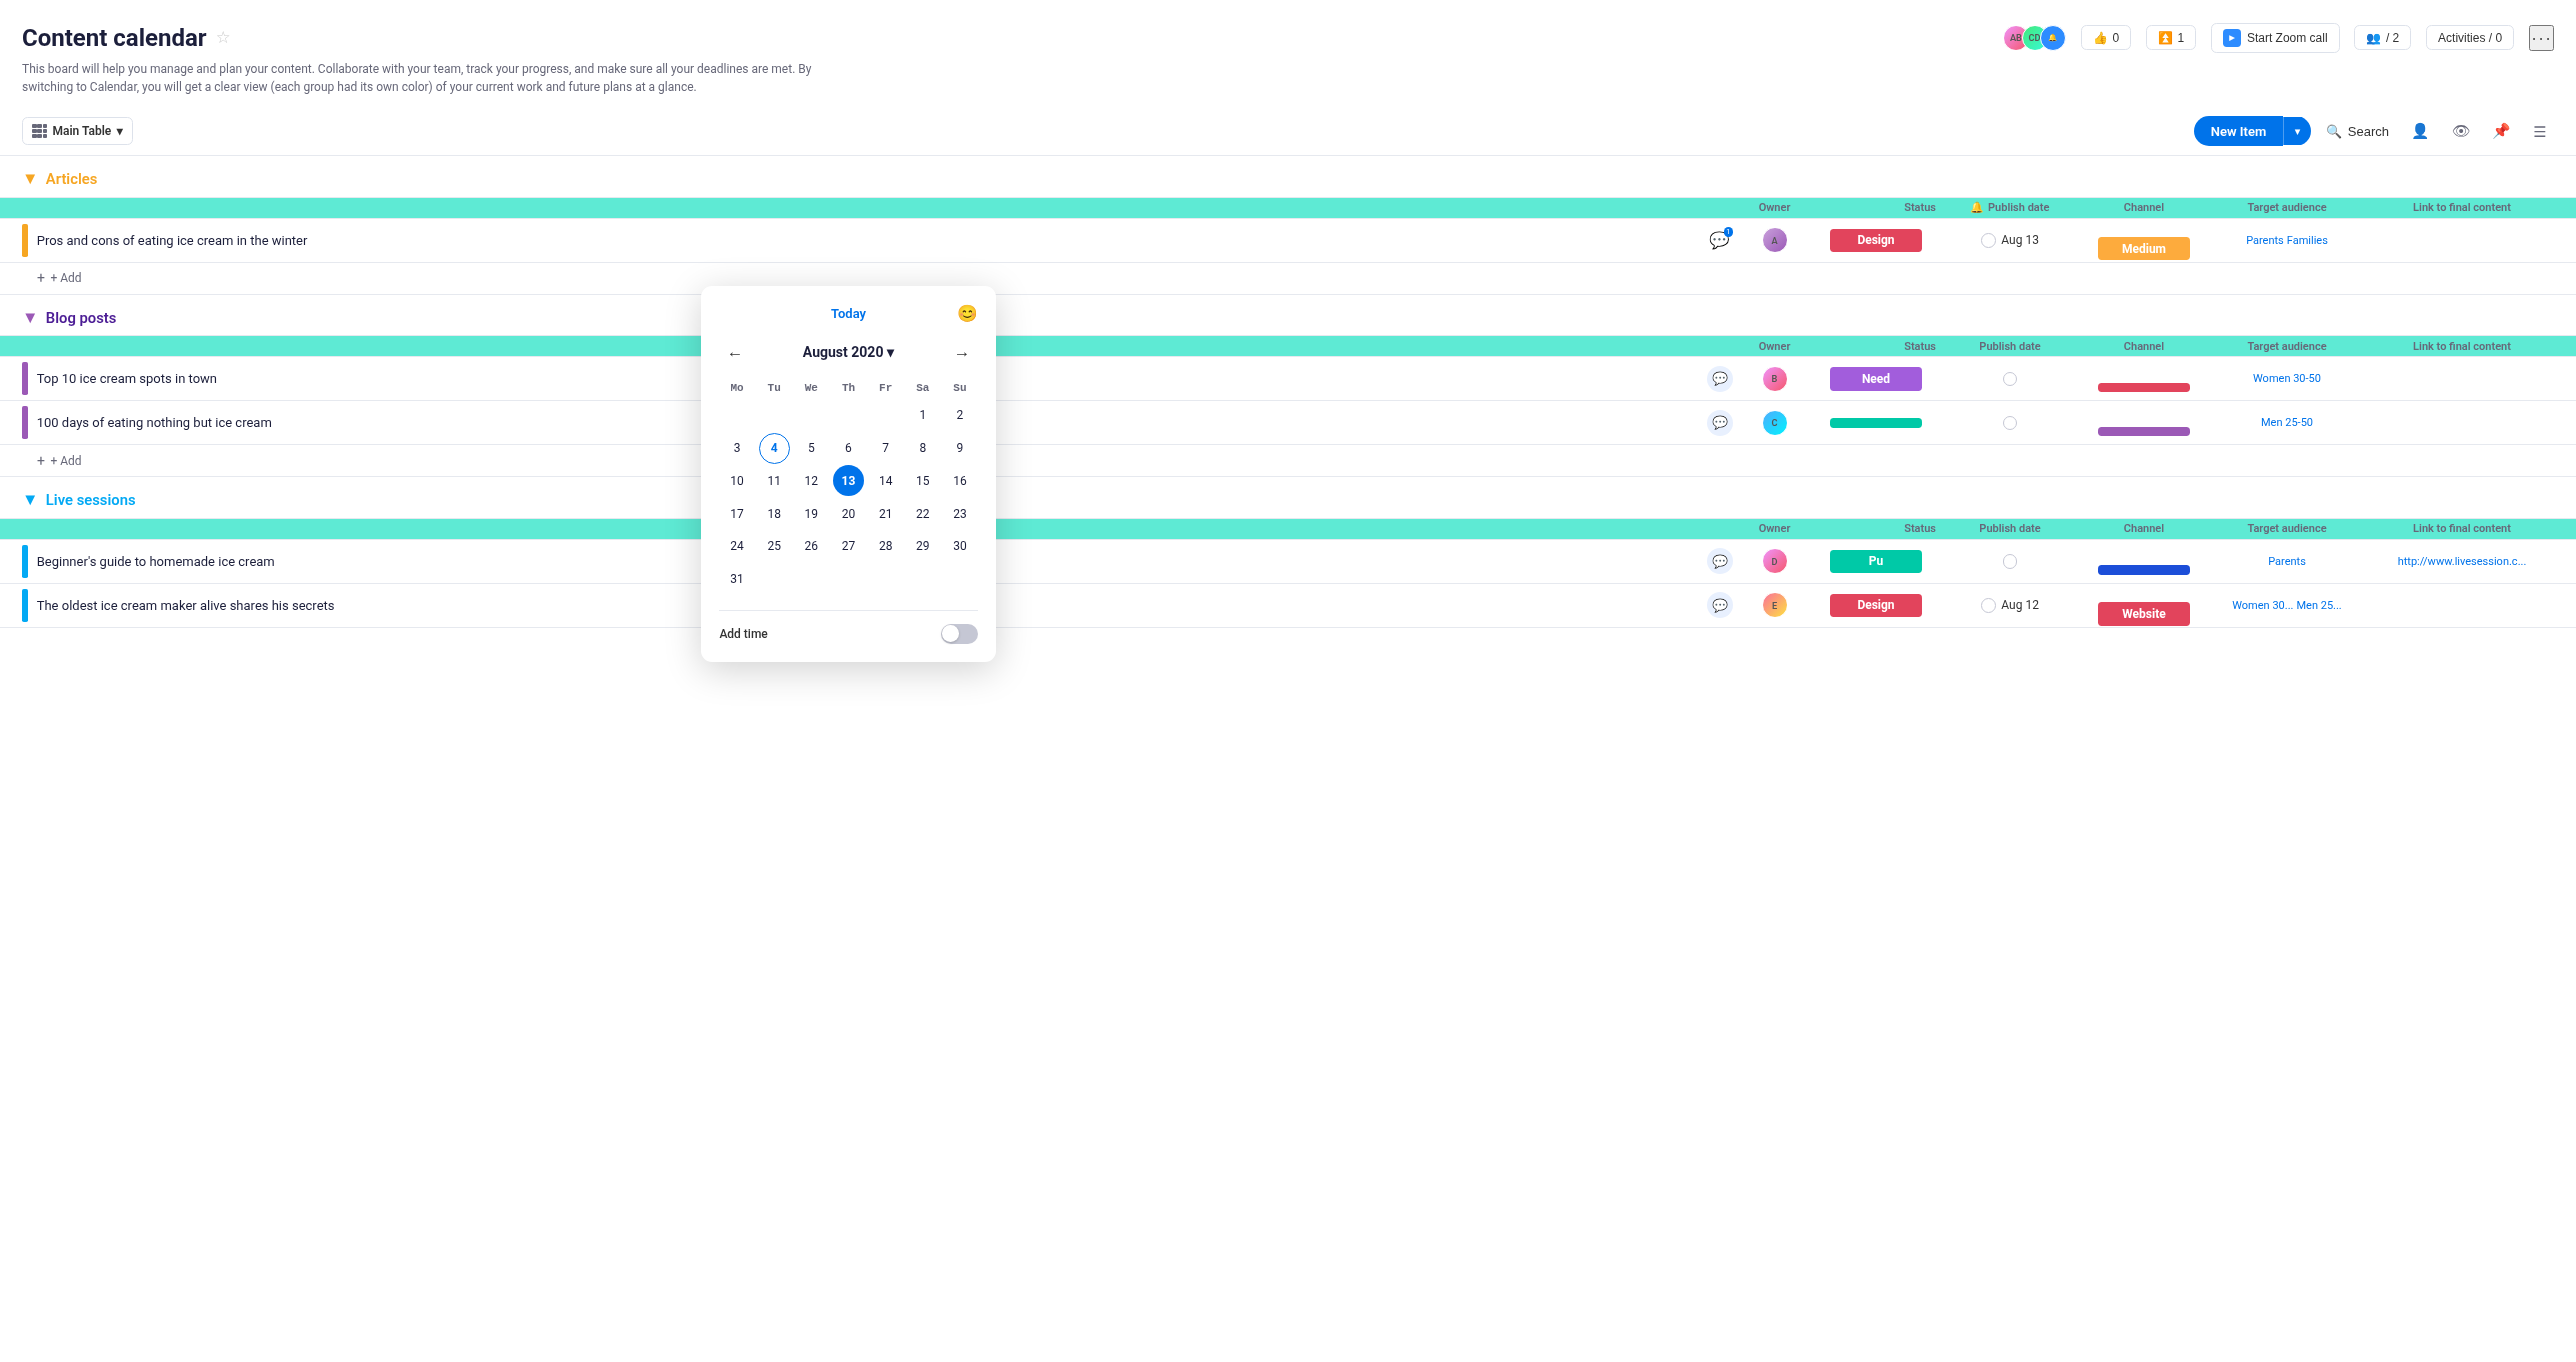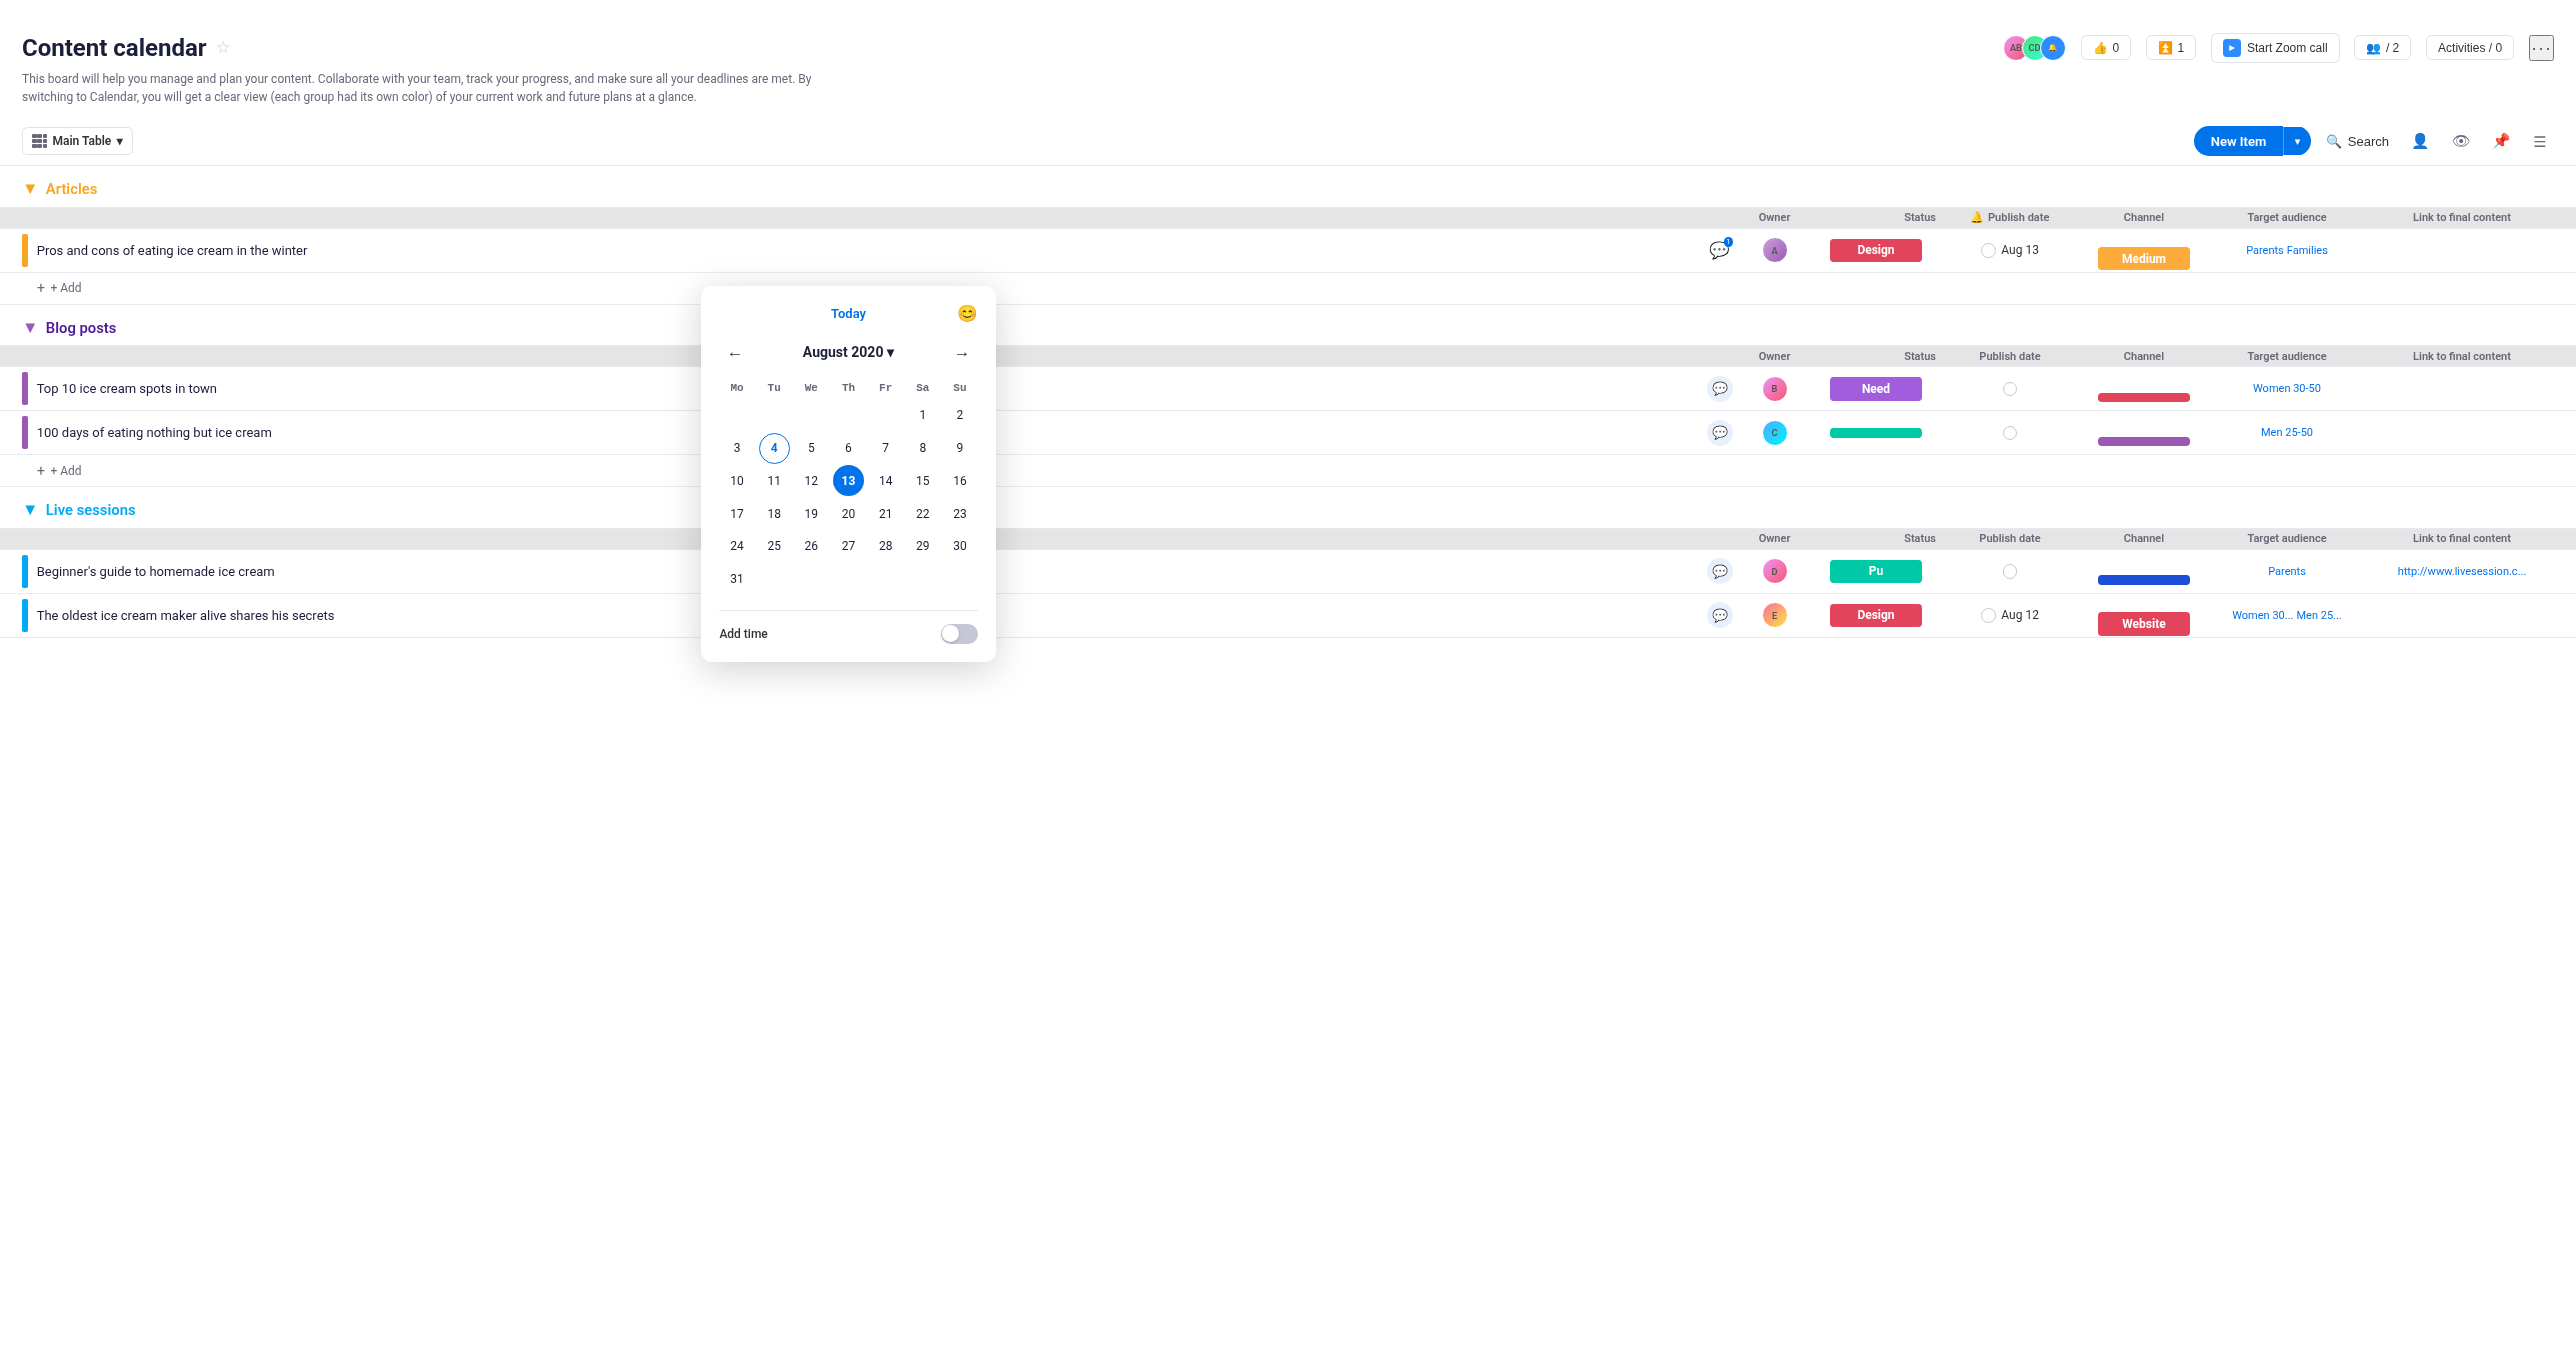--- a/index.html
+++ b/index.html
@@ -1,19 +1,19 @@
 <!DOCTYPE html>
 <html style="font-size:14.8px"><head>
   <meta charset="utf-8">
   <style>
     * { box-sizing: border-box; margin: 0; padding: 0; }
     body { font-family: -apple-system, BlinkMacSystemFont, 'Segoe UI', Roboto, sans-serif; background: #fff; color: #333; font-size: 13px; overflow: hidden; }
 
     
-    .header { padding: 33px 22px 0 22px; }
+    .header { padding: 23px 22px 0 22px; }
     .header-top { display: flex; align-items: center; justify-content: space-between; margin-bottom: 7.4px; }
     .title-area { display: flex; align-items: center; gap: 9.2px; }
     .board-title { font-size: 24px; font-weight: 700; color: #1c1f3b; }
     .star-icon { color: #ccc; font-size: 16.6px; cursor: pointer; }
     .header-actions { display: flex; align-items: center; gap: 14.8px; }
     .avatar-group { display: flex; align-items: center; }
     .avatar { width: 26px; height: 26px; border-radius: 50%; background: #c9d4e8; border: 1.8px solid white; display: inline-flex; align-items: center; justify-content: center; font-size: 9.2px; font-weight: 600; color: #555; overflow: hidden; }
     .avatar:not(:first-child) { margin-left: -7.4px; }
     .action-btn { display: flex; align-items: center; gap: 4.6px; border: 0.9px solid #dde2eb; border-radius: 5.5px; padding: 4.6px 11px; cursor: pointer; font-size: 12px; color: #333; background: #fff; white-space: nowrap; }
     .zoom-btn { display: flex; align-items: center; gap: 5.5px; border: 0.9px solid #dde2eb; border-radius: 5.5px; padding: 4.6px 11px; cursor: pointer; font-size: 12px; color: #333; background: #fff; }
@@ -37,21 +37,21 @@
 
     
     .table-area { overflow-y: auto; height: calc(100vh - 148px); }
 
     
     .group { margin-bottom: 0; }
     .group-header { display: flex; align-items: center; gap: 7.4px; padding: 13px 22px 7.4px 22px; }
     .group-title { font-size: 14.8px; font-weight: 600; }
 
     
-    .col-headers { display: flex; align-items: center; padding: 3.7px 22px; background: #e5e5e5; border-top: 0.9px solid #e6e9ef; border-bottom: 0.9px solid #e6e9ef; }
+    .col-headers { display: flex; align-items: center; padding: 3.7px 22px; background: #5eead4; border-top: 0.9px solid #e6e9ef; border-bottom: 0.9px solid #e6e9ef; }
     .col-item-name { flex: 1; min-width: 0; font-size: 11px; color: #676879; font-weight: 600; padding-left: 24px; }
     .col-owner { width: 83px; text-align: center; font-size: 11px; color: #676879; font-weight: 600; }
     .col-status { width: 120px; text-align: right; font-size: 11px; color: #676879; font-weight: 600; }
     .col-publish { width: 148px; text-align: center; font-size: 11px; color: #676879; font-weight: 600; display: flex; align-items: center; justify-content: center; gap: 3.7px; }
     .col-channel { width: 120px; text-align: center; font-size: 11px; color: #676879; font-weight: 600; }
     .col-target { width: 166px; text-align: center; font-size: 11px; color: #676879; font-weight: 600; }
     .col-link { width: 184px; text-align: center; font-size: 11px; color: #676879; font-weight: 600; }
 
     
     .table-row { display: flex; align-items: center; padding: 0 22px; border-bottom: 0.9px solid #e6e9ef; min-height: 44px; background: #fff; }

